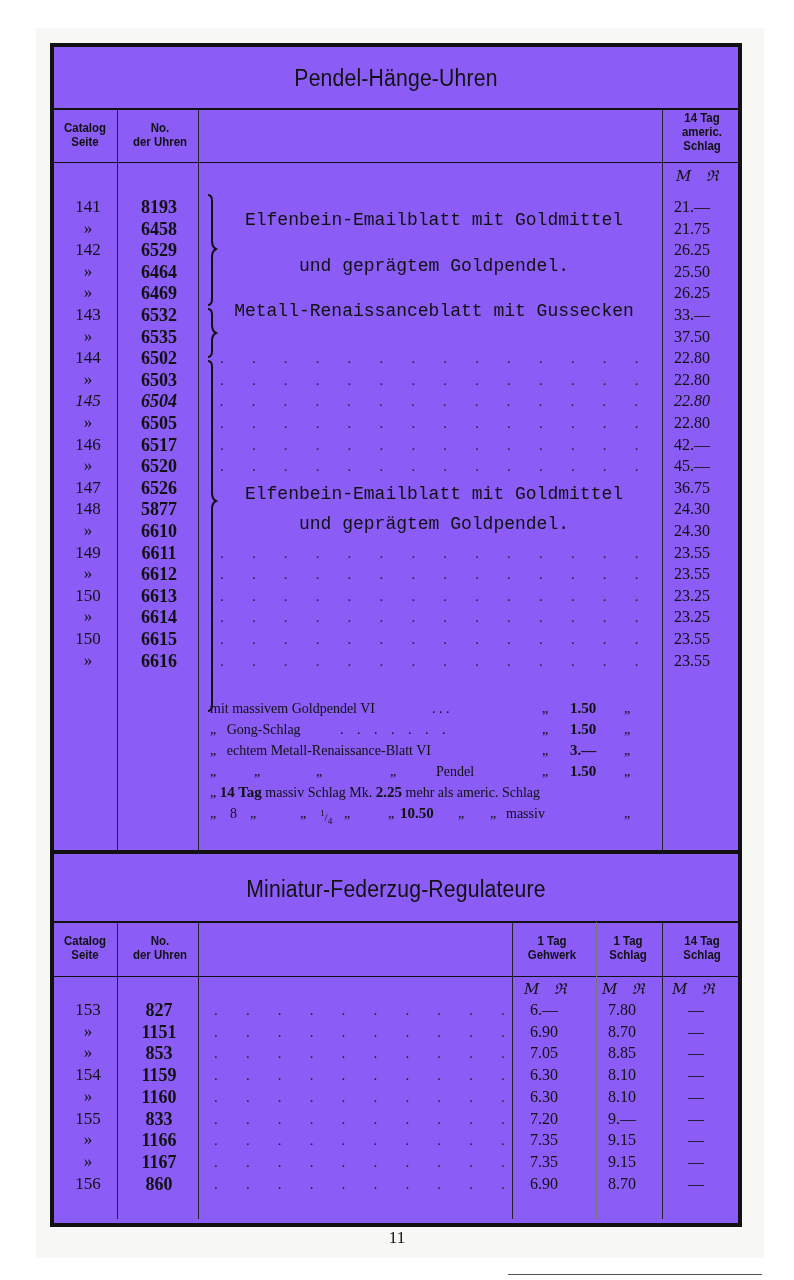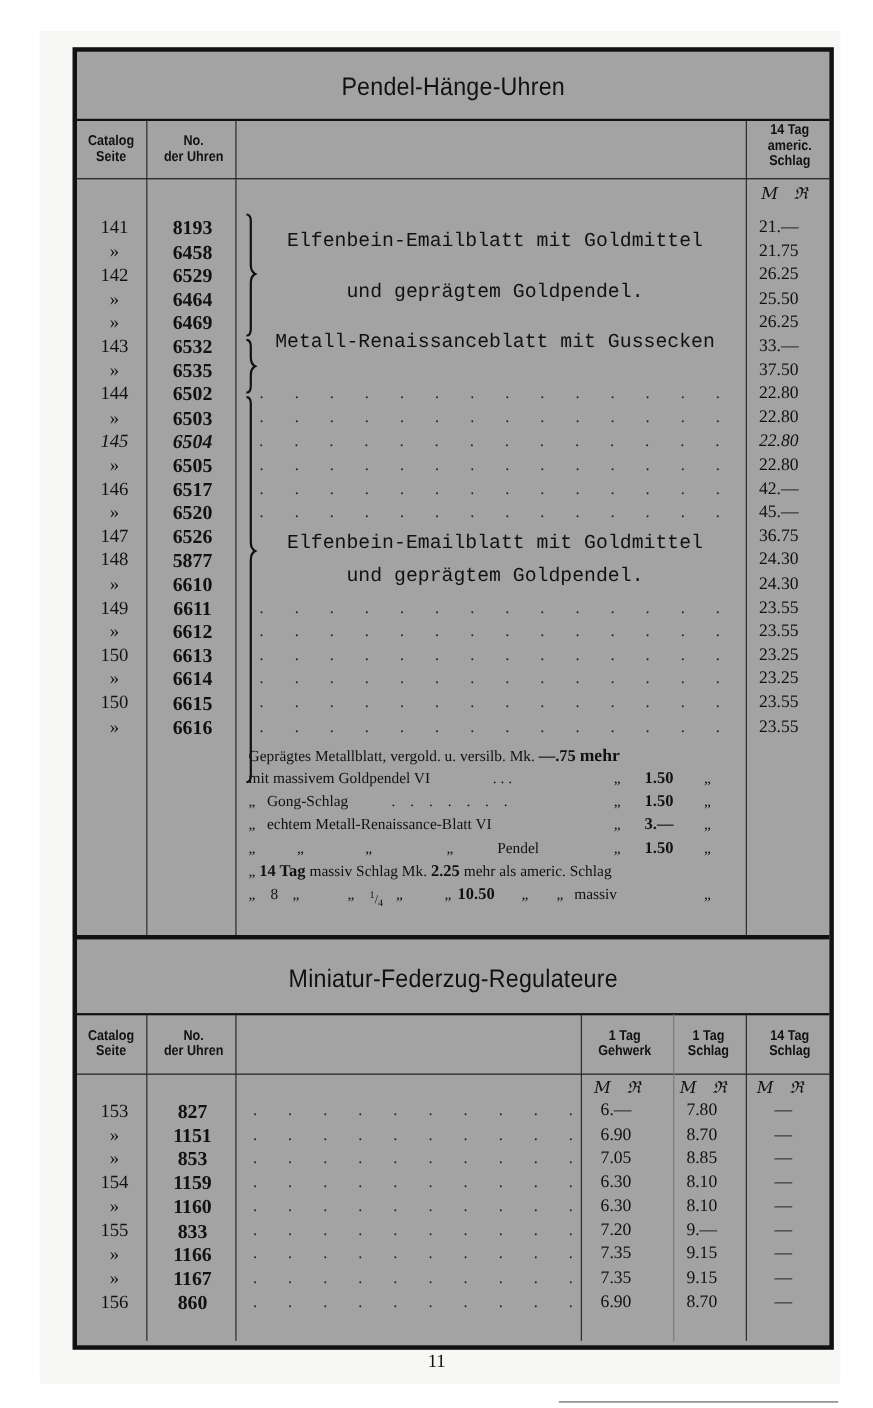--- a/index.html
+++ b/index.html
@@ -1,20 +1,20 @@
 <!DOCTYPE html>
 <html><head>
 <meta charset="utf-8">
 <style>
   html, body { margin:0; padding:0; }
   body { width:794px; height:1280px; background:#ffffff; position:relative; overflow:hidden;
          font-family:"DejaVu Serif", serif; color:#111; }
   .page-shade { position:absolute; left:36px; top:28px; width:728px; height:1230px; background:#f7f7f6; }
-  .box { position:absolute; left:66px; top:43px; width:684px; height:1176px;
-         border:4px solid #111; background:#a3a3a3; }
+  .box { position:absolute; left:50px; top:43px; width:684px; height:1176px;
+         border:4px solid #111; background:#8b5cf6; }
   .hline { position:absolute; height:0; border-top:2px solid #111; }
   .hline.thick { border-top:4px solid #111; }
   .vline { position:absolute; width:0; border-left:1.5px solid #222; }
   .vline.light { border-left:1px solid #777; }
   .title { position:absolute; left:0; width:684px; text-align:center;
            font-family:"Liberation Sans", sans-serif; font-size:23px; font-weight:400;
            letter-spacing:0.2px; transform:scaleX(0.92); transform-origin:center; }
   .hdr { position:absolute; text-align:center; font-family:"Liberation Sans", sans-serif;
          font-weight:700; font-size:13px; line-height:14px; transform:scaleX(0.88); }
   .cur { position:absolute; font-family:"DejaVu Serif", serif; font-style:italic; font-size:15px; }
@@ -198,23 +198,20 @@
     <path d="M4 116 Q8 116 8 122 L8 132 Q8 138 12 140 Q8 142 8 148 L8 158 Q8 164 4 164" fill="none" stroke="#111" stroke-width="2"></path>
     <path d="M4 168 Q8 168 8 174 L8 300 Q8 306 12 308 Q8 310 8 316 L8 512 Q8 518 4 518" fill="none" stroke="#111" stroke-width="2"></path>
   </svg>
 
   <div class="desc" style="top:162px;">Elfenbein-Emailblatt mit Goldmittel</div>
   <div class="desc" style="top:208px;">und geprägtem Goldpendel.</div>
   <div class="desc" style="top:253px;">Metall-Renaissanceblatt mit Gussecken</div>
   <div class="desc" style="top:436px;">Elfenbein-Emailblatt mit Goldmittel</div>
   <div class="desc" style="top:466px;">und geprägtem Goldpendel.</div>
 
-  <div class="note" style="top:630px;">
-    <span>Geprägtes Metallblatt, vergold. u. versilb. Mk.</span> <b>—.75</b> <b style="font-size:16px;">mehr</b>
-  </div>
   <div class="note" style="top:651px; width:440px;">
     <span>mit massivem Goldpendel VI</span>
     <span style="position:absolute; left:222px;">. . .</span>
     <span style="position:absolute; left:332px;">„</span>
     <b style="position:absolute; left:360px;">1.50</b>
     <span style="position:absolute; left:414px;">„</span>
   </div>
   <div class="note" style="top:672px; width:440px;">
     <span>„</span>&nbsp;&nbsp;&nbsp;<span>Gong-Schlag</span>
     <span style="position:absolute; left:130px; letter-spacing:5px;">. . . . . . .</span>

